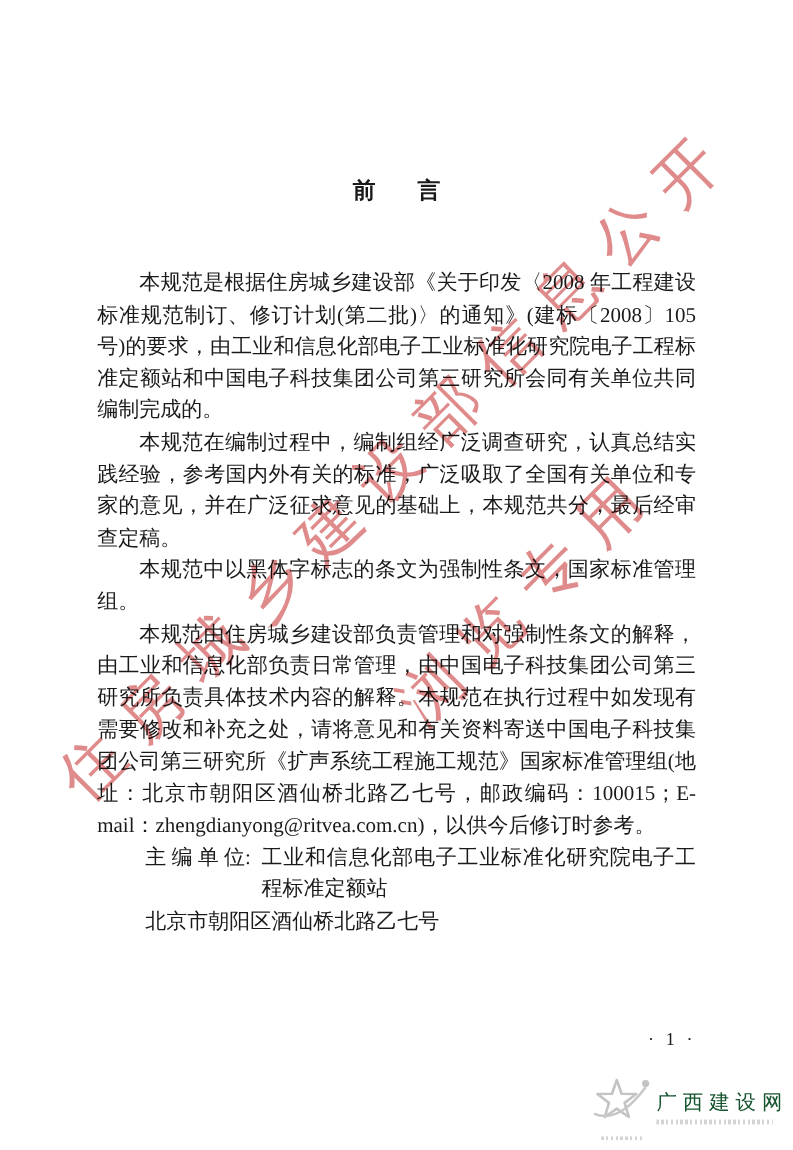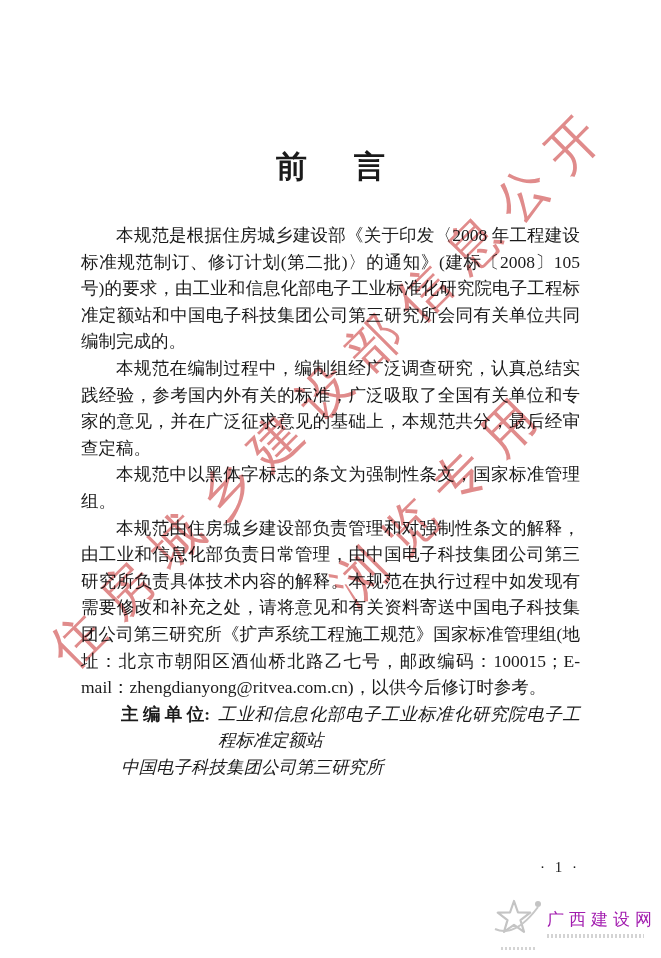--- a/index.html
+++ b/index.html
@@ -33,21 +33,21 @@
     pointer-events: none;
   }
   
   .title {
     position: absolute;
     top: 146px;
     left: 0;
     width: 661px;
     margin: 0;
     text-align: center;
-    font-size: 31px;
+    font-size: 19px;
     font-weight: bold;
     letter-spacing: 8px;
     text-indent: 8px;
     z-index: 2;
   }
   
   .body-text {
     position: absolute;
     top: 222px;
     left: 81px;
@@ -60,28 +60,27 @@
   .body-text p.para {
     margin: 0;
     text-indent: 2em;
   }
   
   .unit-row {
     display: flex;
     margin-left: 40px;
   }
   .unit-label {
-    font-weight: bold;
+    font-weight: normal;
     white-space: nowrap;
     width: 97px;
     flex: 0 0 97px;
   }
   .unit-content {
     flex: 1 1 auto;
-    font-style: italic;
   }
   .unit-content p {
     margin: 0;
     text-align: justify;
   }
   
   .page-number {
     position: absolute;
     top: 859px;
     left: 0;
@@ -104,21 +103,21 @@
     margin-right: 4px;
   }
   .logo-text-block {
     display: flex;
     flex-direction: column;
     padding-top: 10px;
   }
   .site-name {
     font-size: 17px;
     letter-spacing: 5px;
-    color: #a21caf;
+    color: #14532d;
     white-space: nowrap;
   }
   .tagline-strip {
     margin-top: 3px;
     height: 4px;
     width: 97px;
     background: repeating-linear-gradient(90deg, #cfcfcf 0 2px, #ffffff 2px 4px);
     opacity: 0.9;
   }
   .star-caption-strip {
@@ -148,21 +147,21 @@
 
     <div class="unit-row">
       <span class="unit-label">主 编 单 位:</span>
       <div class="unit-content">
         <p>工业和信息化部电子工业标准化研究院电子工程标准定额站</p>
       </div>
     </div>
 
     <div class="unit-row">
       <div class="unit-content">
-        <p>中国电子科技集团公司第三研究所</p>
+        <p>北京市朝阳区酒仙桥北路乙七号</p>
       </div>
     </div>
   </div>
 
   <div class="page-number">· 1 ·</div>
 
   <div class="site-logo">
     <div class="logo-star">
       <svg width="50" height="44" viewBox="0 0 50 44">
         <polygon points="21,3 25,14.5 37.2,14.7 27.5,22.1 31,33.8 21,26.8 11,33.8 14.5,22.1 4.8,14.7 17,14.5" fill="none" stroke="#c4c4c4" stroke-width="2.2" stroke-linejoin="round"></polygon>

